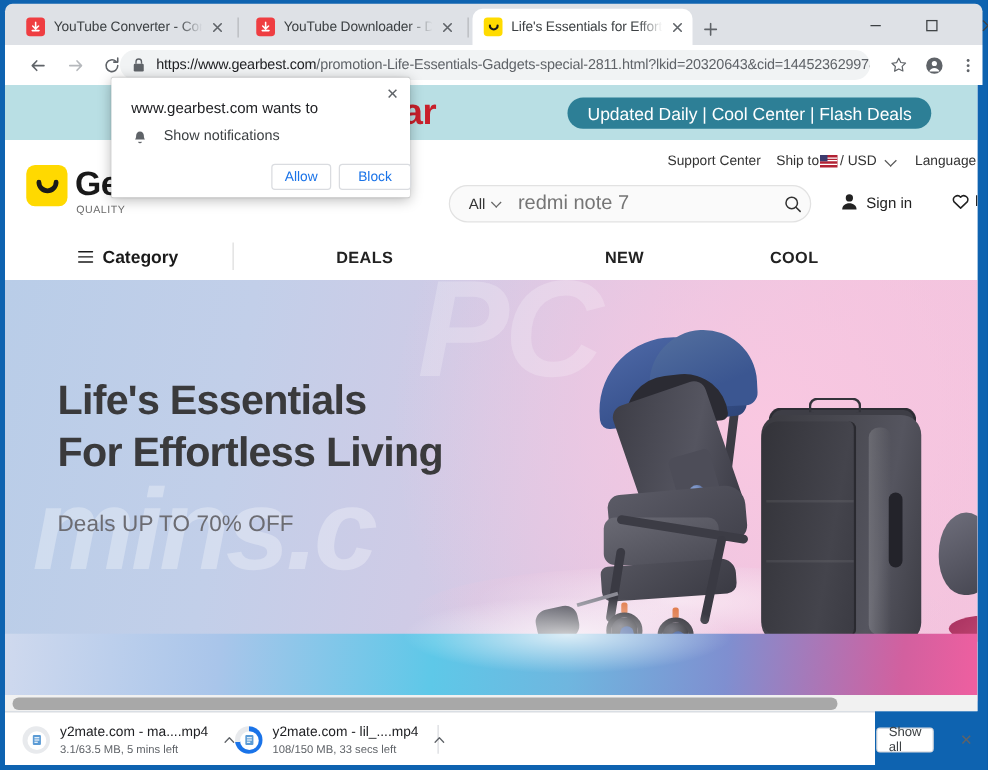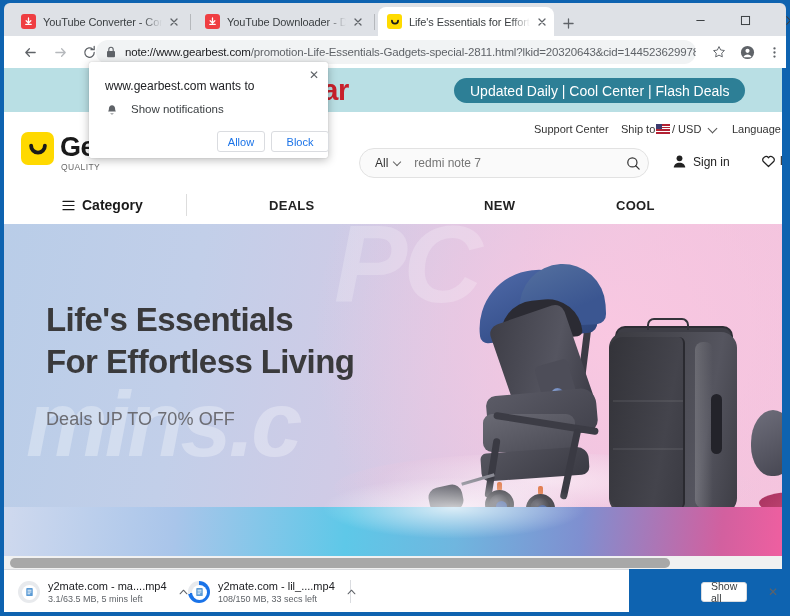--- a/index.html
+++ b/index.html
@@ -192,21 +192,21 @@
     margin-left: 15px; font-size: 12px; color: #333;
     display: flex; align-items: center; gap: 6px;
   }
   #search-cat .chev {
     width: 6px; height: 6px;
     border-right: 1.2px solid #666; border-bottom: 1.2px solid #666;
     transform: rotate(45deg); margin-bottom: 3px;
   }
   #search-input {
     flex: 1 1 auto; margin-left: 14px; border: 0; outline: 0;
-    background: transparent; font-size: 12px; color: #a0a0a0;
+    background: transparent; font-size: 16px; color: #a0a0a0;
     font-family: "Liberation Sans", sans-serif;
   }
   #search-go {
     width: 30px; display: flex; align-items: center; justify-content: center;
     color: #333;
   }
   #signin {
     position: absolute; left: 668px; top: 42px;
     display: flex; align-items: center; gap: 6px;
     font-size: 12px; color: #222;
@@ -473,21 +473,21 @@
     background: #ffffff; color: #1a73e8;
     font-size: 11px; font-family: "Liberation Sans", sans-serif;
     display: flex; align-items: center; justify-content: center;
   }
   #perm-allow { left: 128px; width: 48px; }
   #perm-block { left: 182px; width: 58px; }
 
   
   #shelf {
     position: absolute; left: 4px; top: 569px;
-    width: 625px; height: 43px;
+    width: 696px; height: 43px;
     background: #ffffff;
     border-top: 1px solid #dadce0;
   }
   .dl-item { position: absolute; top: 7px; height: 30px; display: flex; align-items: center; }
   #dl1 { left: 14px; }
   #dl2 { left: 184px; }
   .dl-icon {
     width: 22px; height: 22px; border-radius: 50%;
     background: #e8eaed; margin-right: 8px;
     display: flex; align-items: center; justify-content: center; flex: 0 0 22px;
@@ -617,21 +617,21 @@
         </svg>
     </div>
 
     <div id="omnibox">
       <span id="lock-icon">
         <svg width="10" height="12" viewBox="0 0 10 12">
             <rect x="1" y="5" width="8" height="6.2" rx="1" fill="#5f6368"></rect>
             <path d="M2.8 5V3.4a2.2 2.2 0 0 1 4.4 0V5" stroke="#5f6368" stroke-width="1.1" fill="none"></path>
           </svg>
       </span>
-      <span id="url-text"><span>note://www.gearbest.com</span><span class="dim">/promotion-Life-Essentials-Gadgets-special-2811.html?lkid=20320643&amp;cid=144523629978202112</span></span>
+      <span id="url-text"><span>https://www.gearbest.com</span><span class="dim">/promotion-Life-Essentials-Gadgets-special-2811.html?lkid=20320643&amp;cid=144523629978202112</span></span>
     </div>
 
     <div class="tbtn" id="btn-star">
       <svg width="14" height="14" viewBox="0 0 16 16">
           <path d="M8 1.8l1.9 3.9 4.3.6-3.1 3 .7 4.2L8 11.6l-3.8 2 .7-4.2-3.1-3 4.3-.6z" fill="none" stroke="currentColor" stroke-width="1.1" stroke-linejoin="round"></path>
         </svg>
     </div>
     <div class="tbtn" id="btn-profile">
       <svg width="15" height="15" viewBox="0 0 16 16">
           <circle cx="8" cy="8" r="7" fill="#5f6368"></circle>

